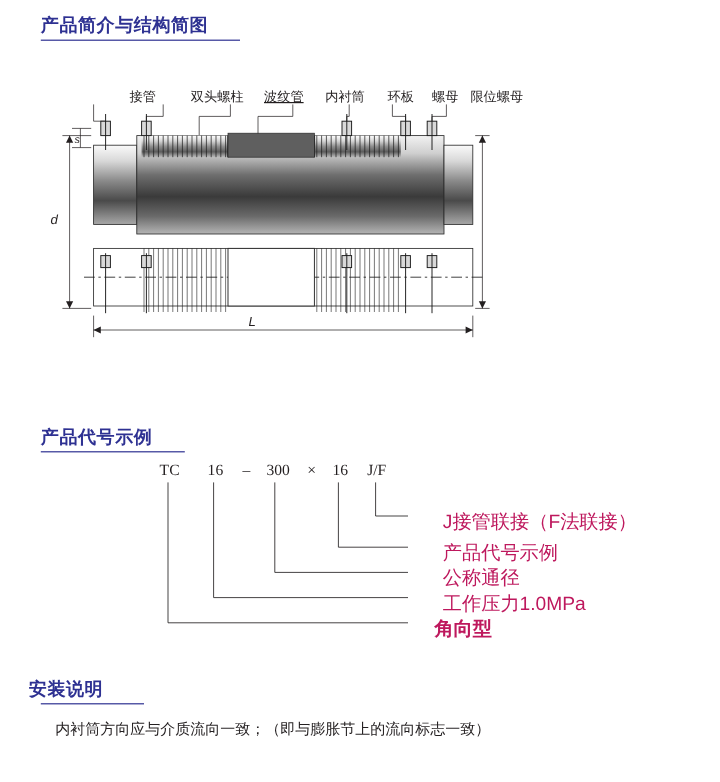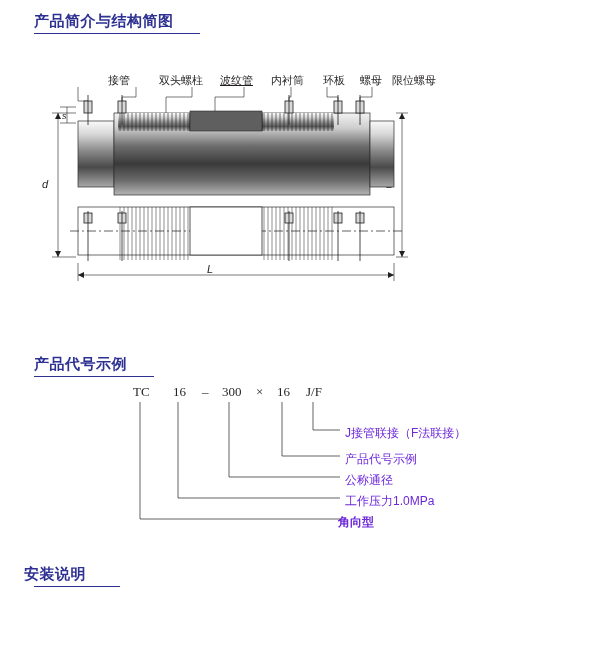--- a/index.html
+++ b/index.html
@@ -62,23 +62,24 @@
   }
   .code-tok {
     position: absolute;
     font-size: 13px;
     font-family: "Liberation Serif", serif;
     color: #231f20;
     white-space: nowrap;
   }
   .code-desc {
     position: absolute;
-    font-size: 12px;
-    color: #6d28d9;
+    font-size: 16px;
+    color: #be185d;
     white-space: nowrap;
+    margin-left: 24px;
   }
 
   
   #notes {
     position: absolute;
     left: 46px; top: 598px;
     width: 520px;
     font-size: 12.5px;
     line-height: 20px;
     color: #231f20;
@@ -334,13 +335,14 @@
 
       <path d="M140,22 L140,139 L340,139"></path>
     </g>
   </svg>
 </div>
 
 <div class="section-title" id="title-3">安装说明</div>
 <div class="title-underline" id="rule-3"></div>
 
 <div id="notes">
+  <div class="note-line">内衬筒方向应与介质流向一致；（即与膨胀节上的流向标志一致）</div>
 </div>
 
 </body></html>

